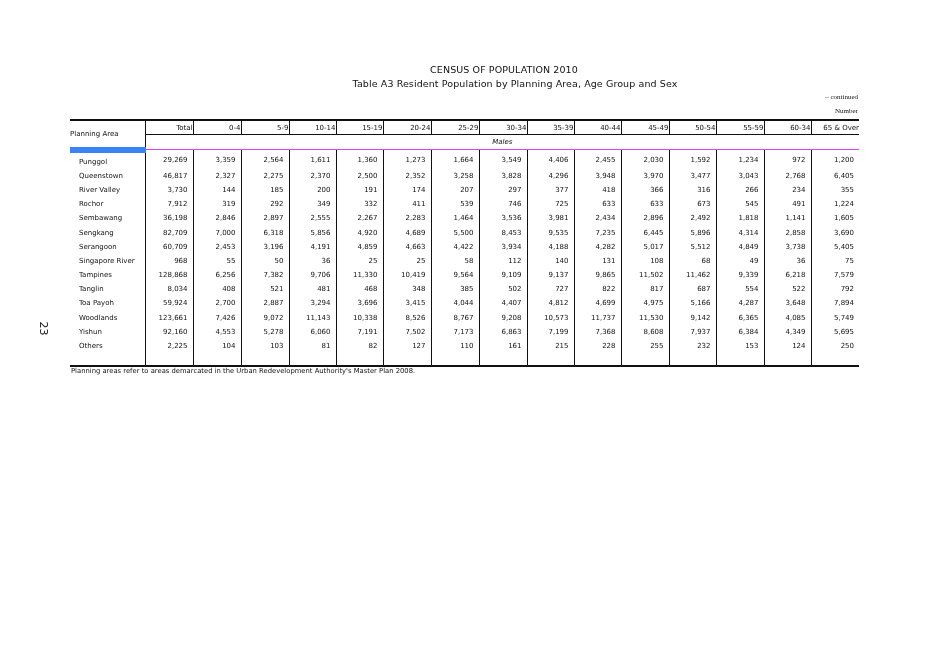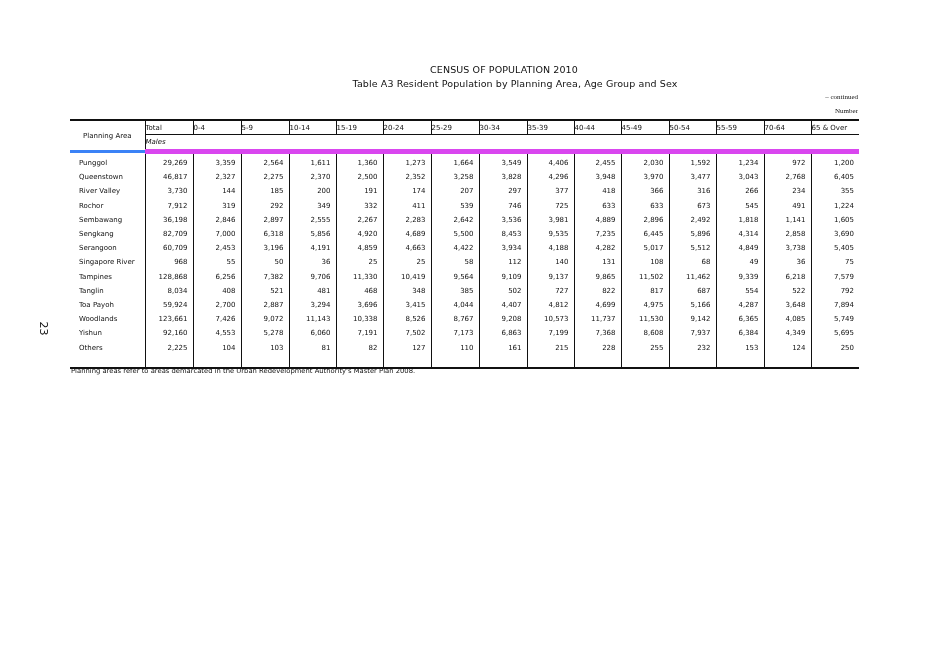--- a/index.html
+++ b/index.html
@@ -10,23 +10,23 @@
   .title { position: absolute; left: 0; width: 940px; text-align: center; font-size: 9.5px; letter-spacing: 0.1px; }
   .title.t1 { top: 64px; padding-left: 34px; }
   .title.t2 { top: 78px; padding-left: 45px; }
   .note-r { position: absolute; right: 92px; font-size: 7px; font-family: Liberation Serif, serif; }
   .note-r.cont { top: 93px; }
   .note-r.unit { top: 107px; text-align: center; }
   table.census { position: absolute; left: 70px; top: 119px; width: 789px;
                  border-collapse: collapse; font-size: 7px; table-layout: fixed; }
   table.census th, table.census td { padding: 0; font-weight: normal; }
   table.census thead tr.top-rule th { border-top: 2px solid #111; }
-  table.census th.col-h { height: 13px; border-left: 1px solid #111; border-bottom: 1px solid #111; text-align: left; }
-  table.census th.pa-h { border-bottom: 3px solid #3b82f6; text-align: center; vertical-align: middle; }
-  table.census th.sex-h { height: 14px; border-left: 1px solid #111; border-bottom: 5px solid #d946ef; text-align: left; font-style: italic; }
+  table.census th.col-h { height: 13px; border-left: 1px solid #111; border-bottom: 1px solid #111; text-align: right; }
+  table.census th.pa-h { border-bottom: 6px solid #3b82f6; text-align: left; vertical-align: middle; }
+  table.census th.sex-h { height: 14px; border-left: 1px solid #111; border-bottom: 1px solid #d946ef; text-align: center; font-style: italic; }
   table.census td { height: 14.2px; border-left: 1px solid #111; text-align: right; padding-right: 5px; white-space: nowrap; }
   table.census td.name { border-left: none; text-align: left; padding-left: 9px; padding-right: 0; }
   table.census tr.first-row td { padding-top: 2px; }
   table.census tr.spacer td { height: 12px; }
   table.census tbody tr:last-child td { border-bottom: 2px solid #111; }
   .footnote { position: absolute; left: 71px; top: 367px; font-size: 6.8px; text-align: center; }
 </style>
 </head>
 <body>
 
@@ -66,21 +66,21 @@
         <th class="col-h">10-14</th>
         <th class="col-h">15-19</th>
         <th class="col-h">20-24</th>
         <th class="col-h">25-29</th>
         <th class="col-h">30-34</th>
         <th class="col-h">35-39</th>
         <th class="col-h">40-44</th>
         <th class="col-h">45-49</th>
         <th class="col-h">50-54</th>
         <th class="col-h">55-59</th>
-        <th class="col-h">70-64</th>
+        <th class="col-h">60-34</th>
         <th class="col-h">65 &amp; Over</th>
       </tr>
     <tr>
       <th class="sex-h" id="sex-header" colspan="15">Males</th>
     </tr>
   </thead>
   <tbody id="table-body">
       <tr class="first-row">
         <td class="name">Punggol</td>
         <td>29,269</td>
@@ -154,24 +154,24 @@
         <td>1,224</td>
       </tr>
       <tr>
         <td class="name">Sembawang</td>
         <td>36,198</td>
         <td>2,846</td>
         <td>2,897</td>
         <td>2,555</td>
         <td>2,267</td>
         <td>2,283</td>
-        <td>2,642</td>
+        <td>1,464</td>
         <td>3,536</td>
         <td>3,981</td>
-        <td>4,889</td>
+        <td>2,434</td>
         <td>2,896</td>
         <td>2,492</td>
         <td>1,818</td>
         <td>1,141</td>
         <td>1,605</td>
       </tr>
       <tr>
         <td class="name">Sengkang</td>
         <td>82,709</td>
         <td>7,000</td>

